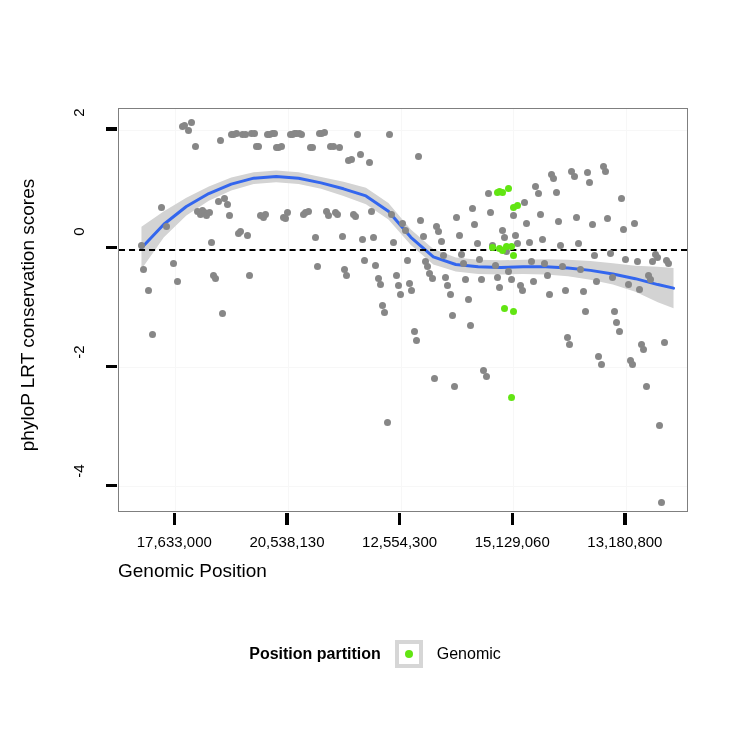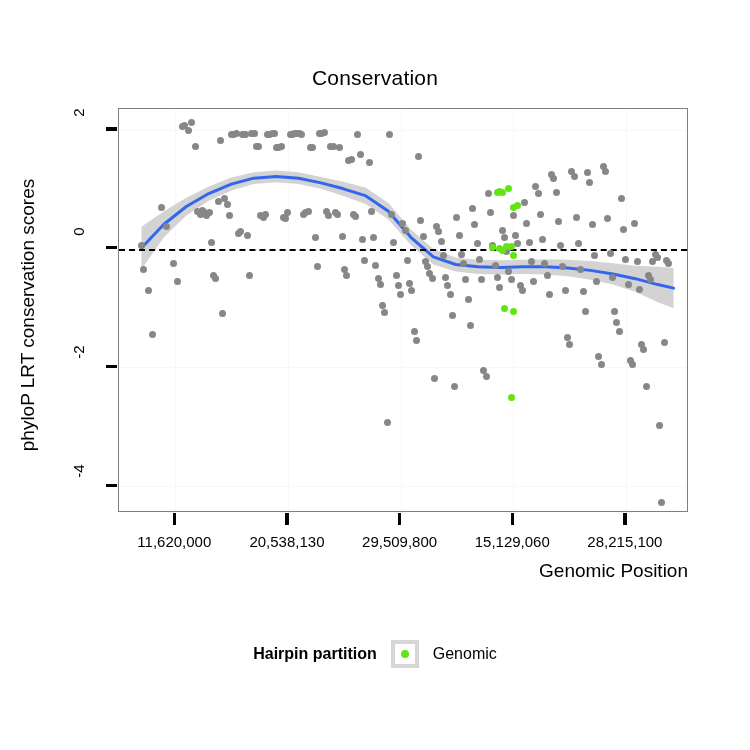--- a/index.html
+++ b/index.html
@@ -41,21 +41,21 @@
     transform: rotate(-90deg);
     transform-origin: center center;
     color: #000;
     white-space: nowrap;
   }
   .x-axis-title {
     position: absolute;
     left: 118px;
     top: 560px;
     width: 570px;
-    text-align: right;
+    text-align: left;
     font-size: 19px;
     color: #000;
   }
   .panel {
     position: absolute;
     left: 118px;
     top: 108px;
     width: 570px;
     height: 404px;
     border: 1.6px solid #7f7f7f;
@@ -157,21 +157,20 @@
     width: 100%;
     height: 100%;
     pointer-events: none;
   }
 </style>
 </head>
 <body>
 
 <div id="figure">
 
-  <div class="plot-title">Conservation</div>
 
   <div class="y-axis-title">phyloP LRT conservation scores</div>
 
   <div class="panel">
     <div id="grid-layer">
         <div class="gridline-v" style="left: 56.3241px;"></div>
         <div class="gridline-v" style="left: 168.972px;"></div>
         <div class="gridline-v" style="left: 281.621px;"></div>
         <div class="gridline-v" style="left: 394.269px;"></div>
         <div class="gridline-v" style="left: 506.917px;"></div>
@@ -433,34 +432,34 @@
       <div class="ytick-label" style="top: 119.794px;">2</div>
       <div class="ytick-mark" style="top: 245.868px;"></div>
       <div class="ytick-label" style="top: 238.618px;">0</div>
       <div class="ytick-mark" style="top: 364.691px;"></div>
       <div class="ytick-label" style="top: 357.441px;">-2</div>
       <div class="ytick-mark" style="top: 483.515px;"></div>
       <div class="ytick-label" style="top: 476.265px;">-4</div>
     </div>
   <div id="xticks">
       <div class="xtick-mark" style="left: 172.574px;"></div>
-      <div class="xtick-label" style="left: 114.324px;">11,620,000</div>
+      <div class="xtick-label" style="left: 114.324px;">17,633,000</div>
       <div class="xtick-mark" style="left: 285.222px;"></div>
       <div class="xtick-label" style="left: 226.972px;">20,538,130</div>
       <div class="xtick-mark" style="left: 397.871px;"></div>
-      <div class="xtick-label" style="left: 339.621px;">29,509,800</div>
+      <div class="xtick-label" style="left: 339.621px;">12,554,300</div>
       <div class="xtick-mark" style="left: 510.519px;"></div>
       <div class="xtick-label" style="left: 452.269px;">15,129,060</div>
       <div class="xtick-mark" style="left: 623.167px;"></div>
-      <div class="xtick-label" style="left: 564.917px;">28,215,100</div>
+      <div class="xtick-label" style="left: 564.917px;">13,180,800</div>
     </div>
 
   <div class="x-axis-title">Genomic Position</div>
 
   <div class="legend">
-    <span class="legend-title">Hairpin partition</span>
+    <span class="legend-title">Position partition</span>
     <span class="legend-key">
       <span class="legend-key-dot"></span>
     </span>
     <span class="legend-label">Genomic</span>
   </div>
 
 </div>
 
 </body></html>

